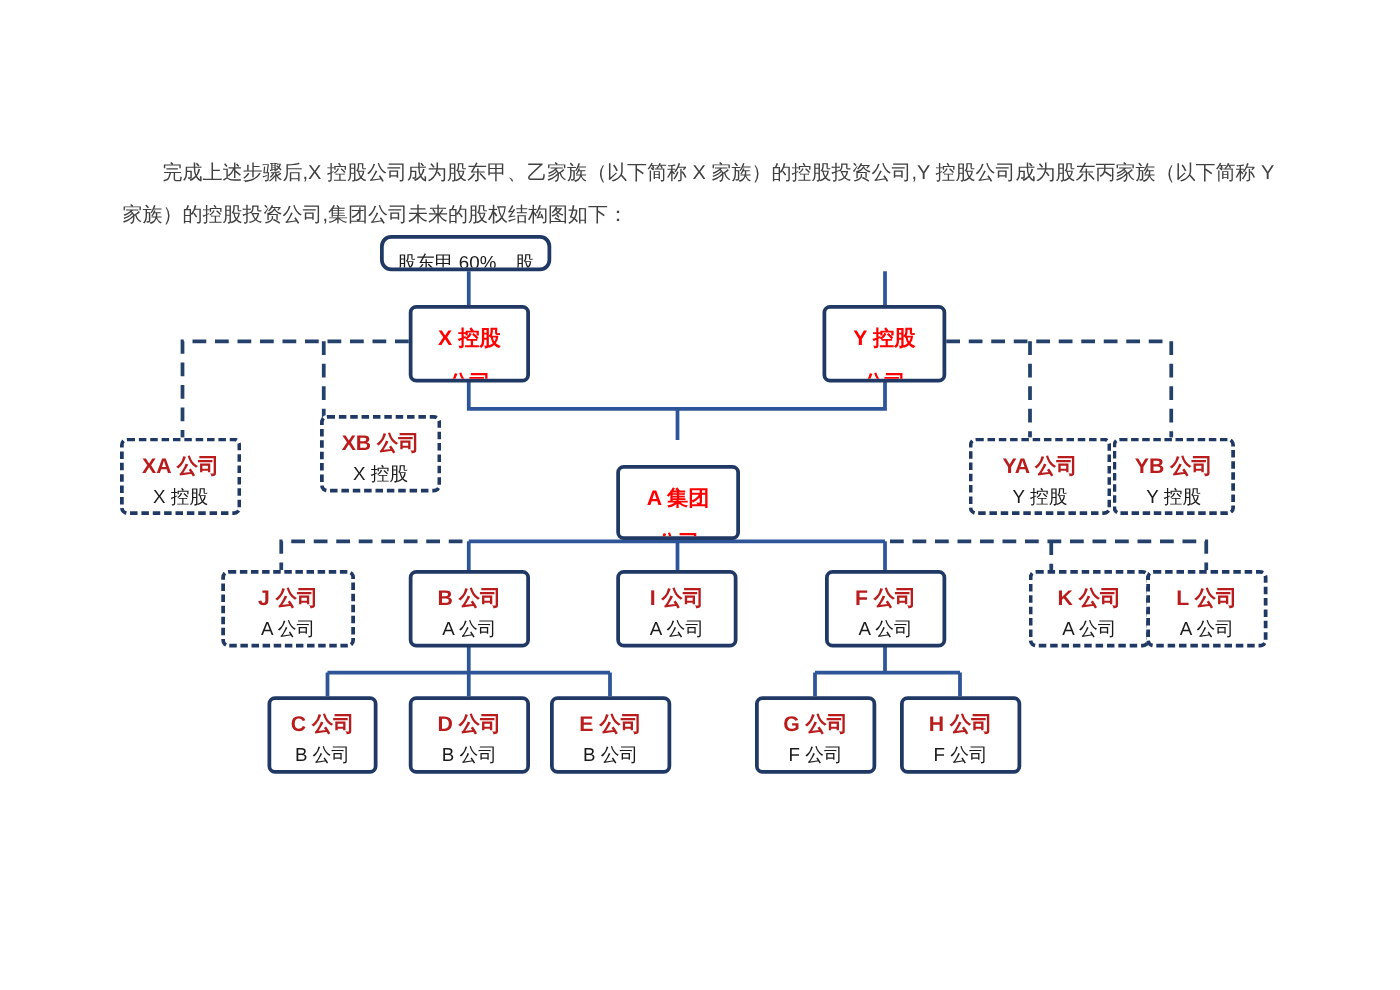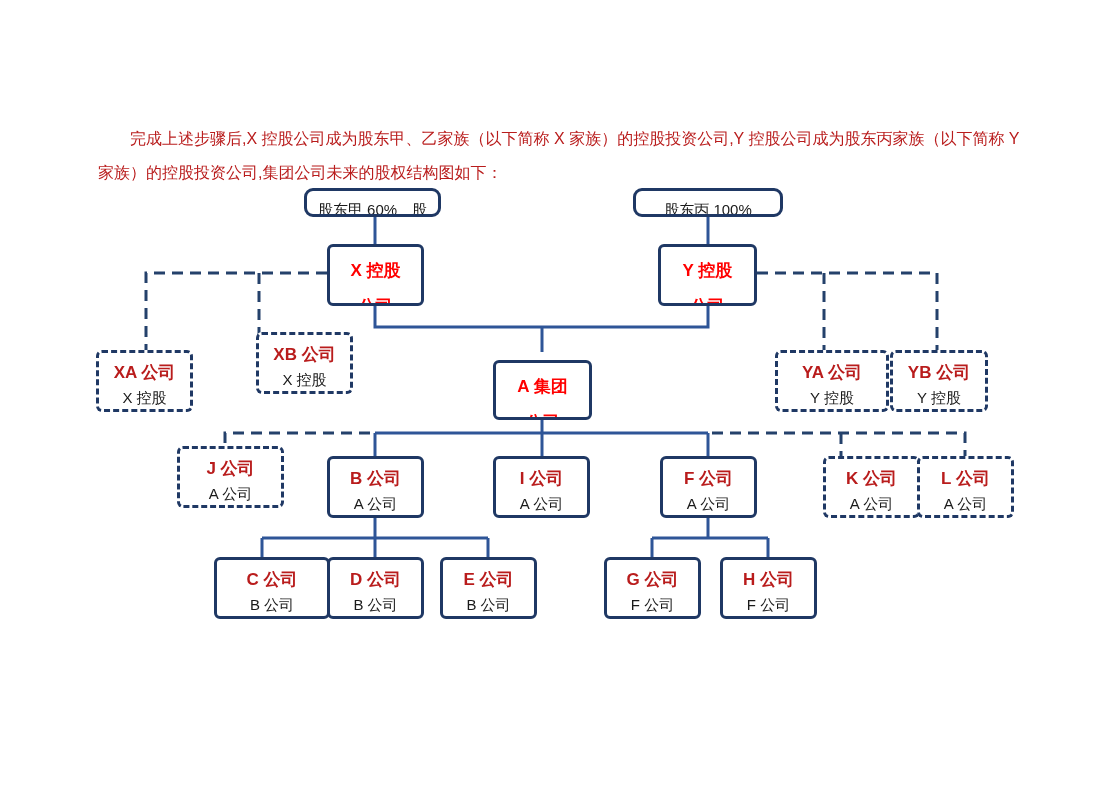--- a/index.html
+++ b/index.html
@@ -2,21 +2,21 @@
 <html><head>
 <meta charset="utf-8">
 <style>
   html,body{margin:0;padding:0;background:#fff;}
   .page{
     position:relative;width:1120px;height:792px;background:#ffffff;overflow:hidden;
     font-family:"Liberation Sans","DejaVu Sans",sans-serif;
   }
   .para{
     position:absolute;left:98px;top:122px;width:918px;
-    font-size:16px;line-height:34px;color:#b91c1c;
+    font-size:16px;line-height:34px;color:#404040;
   }
   .para .ln1{text-indent:2em;white-space:nowrap;}
   .para .ln2{white-space:nowrap;}
   svg.wires{position:absolute;left:0;top:0;pointer-events:none;}
   .node{
     position:absolute;box-sizing:border-box;background:#ffffff;
     border:3px solid #1f3864;border-radius:6px;text-align:center;overflow:hidden;
   }
   .node.dashed{border-style:dashed;}
   .node.small{border-radius:9px;}
@@ -57,34 +57,31 @@
       <path d="M327 273 H146 V350 M259 273 V350"></path>
       <path d="M757 273 H937 V350 M824 273 V350"></path>
       <path d="M370 433 H225 V456"></path>
       <path d="M712 433 H965 V456 M841 433 V456"></path>
     </g>
   </svg>
 
   <div class="node small" style="left:304px;top:188px;width:137px;height:29px;">
     <div class="lbl">股东甲 60%　股</div>
   </div>
-  <div class="node small" style="left:633px;top:188px;width:150px;height:29px;">
-    <div class="lbl">股东丙 100%</div>
-  </div>
 
   <div class="node clip2" style="left:327px;top:244px;width:97px;height:62px;">
     <div class="l1">X 控股</div>
     <div class="l2">公司</div>
   </div>
   <div class="node clip2" style="left:658px;top:244px;width:99px;height:62px;">
     <div class="l1">Y 控股</div>
     <div class="l2">公司</div>
   </div>
 
-  <div class="node clip2" style="left:493px;top:360px;width:99px;height:60px;">
+  <div class="node clip2" style="left:493px;top:372px;width:99px;height:60px;">
     <div class="l1">A 集团</div>
     <div class="l2">公司</div>
   </div>
 
   <div class="node dashed tt" style="left:96px;top:350px;width:97px;height:62px;">
     <div class="title">XA 公司</div>
     <div class="sub">X 控股</div>
   </div>
   <div class="node dashed tt" style="left:210px;top:332px;width:97px;height:62px;margin-left:46px;">
     <div class="title">XB 公司</div>
@@ -92,21 +89,21 @@
   </div>
   <div class="node dashed tt" style="left:775px;top:350px;width:114px;height:62px;">
     <div class="title">YA 公司</div>
     <div class="sub">Y 控股</div>
   </div>
   <div class="node dashed tt" style="left:890px;top:350px;width:98px;height:62px;">
     <div class="title">YB 公司</div>
     <div class="sub">Y 控股</div>
   </div>
 
-  <div class="node dashed tt" style="left:177px;top:446px;width:107px;height:62px;">
+  <div class="node dashed tt" style="left:177px;top:456px;width:107px;height:62px;">
     <div class="title">J 公司</div>
     <div class="sub">A 公司</div>
   </div>
   <div class="node tt" style="left:327px;top:456px;width:97px;height:62px;">
     <div class="title">B 公司</div>
     <div class="sub">A 公司</div>
   </div>
   <div class="node tt" style="left:493px;top:456px;width:97px;height:62px;">
     <div class="title">I 公司</div>
     <div class="sub">A 公司</div>
@@ -117,21 +114,21 @@
   </div>
   <div class="node dashed tt" style="left:793px;top:456px;width:97px;height:62px;margin-left:30px;">
     <div class="title">K 公司</div>
     <div class="sub">A 公司</div>
   </div>
   <div class="node dashed tt" style="left:917px;top:456px;width:97px;height:62px;">
     <div class="title">L 公司</div>
     <div class="sub">A 公司</div>
   </div>
 
-  <div class="node tt" style="left:214px;top:557px;width:116px;height:62px;">
+  <div class="node tt" style="left:214px;top:557px;width:88px;height:62px;">
     <div class="title">C 公司</div>
     <div class="sub">B 公司</div>
   </div>
   <div class="node tt" style="left:327px;top:557px;width:97px;height:62px;">
     <div class="title">D 公司</div>
     <div class="sub">B 公司</div>
   </div>
   <div class="node tt" style="left:440px;top:557px;width:97px;height:62px;">
     <div class="title">E 公司</div>
     <div class="sub">B 公司</div>

